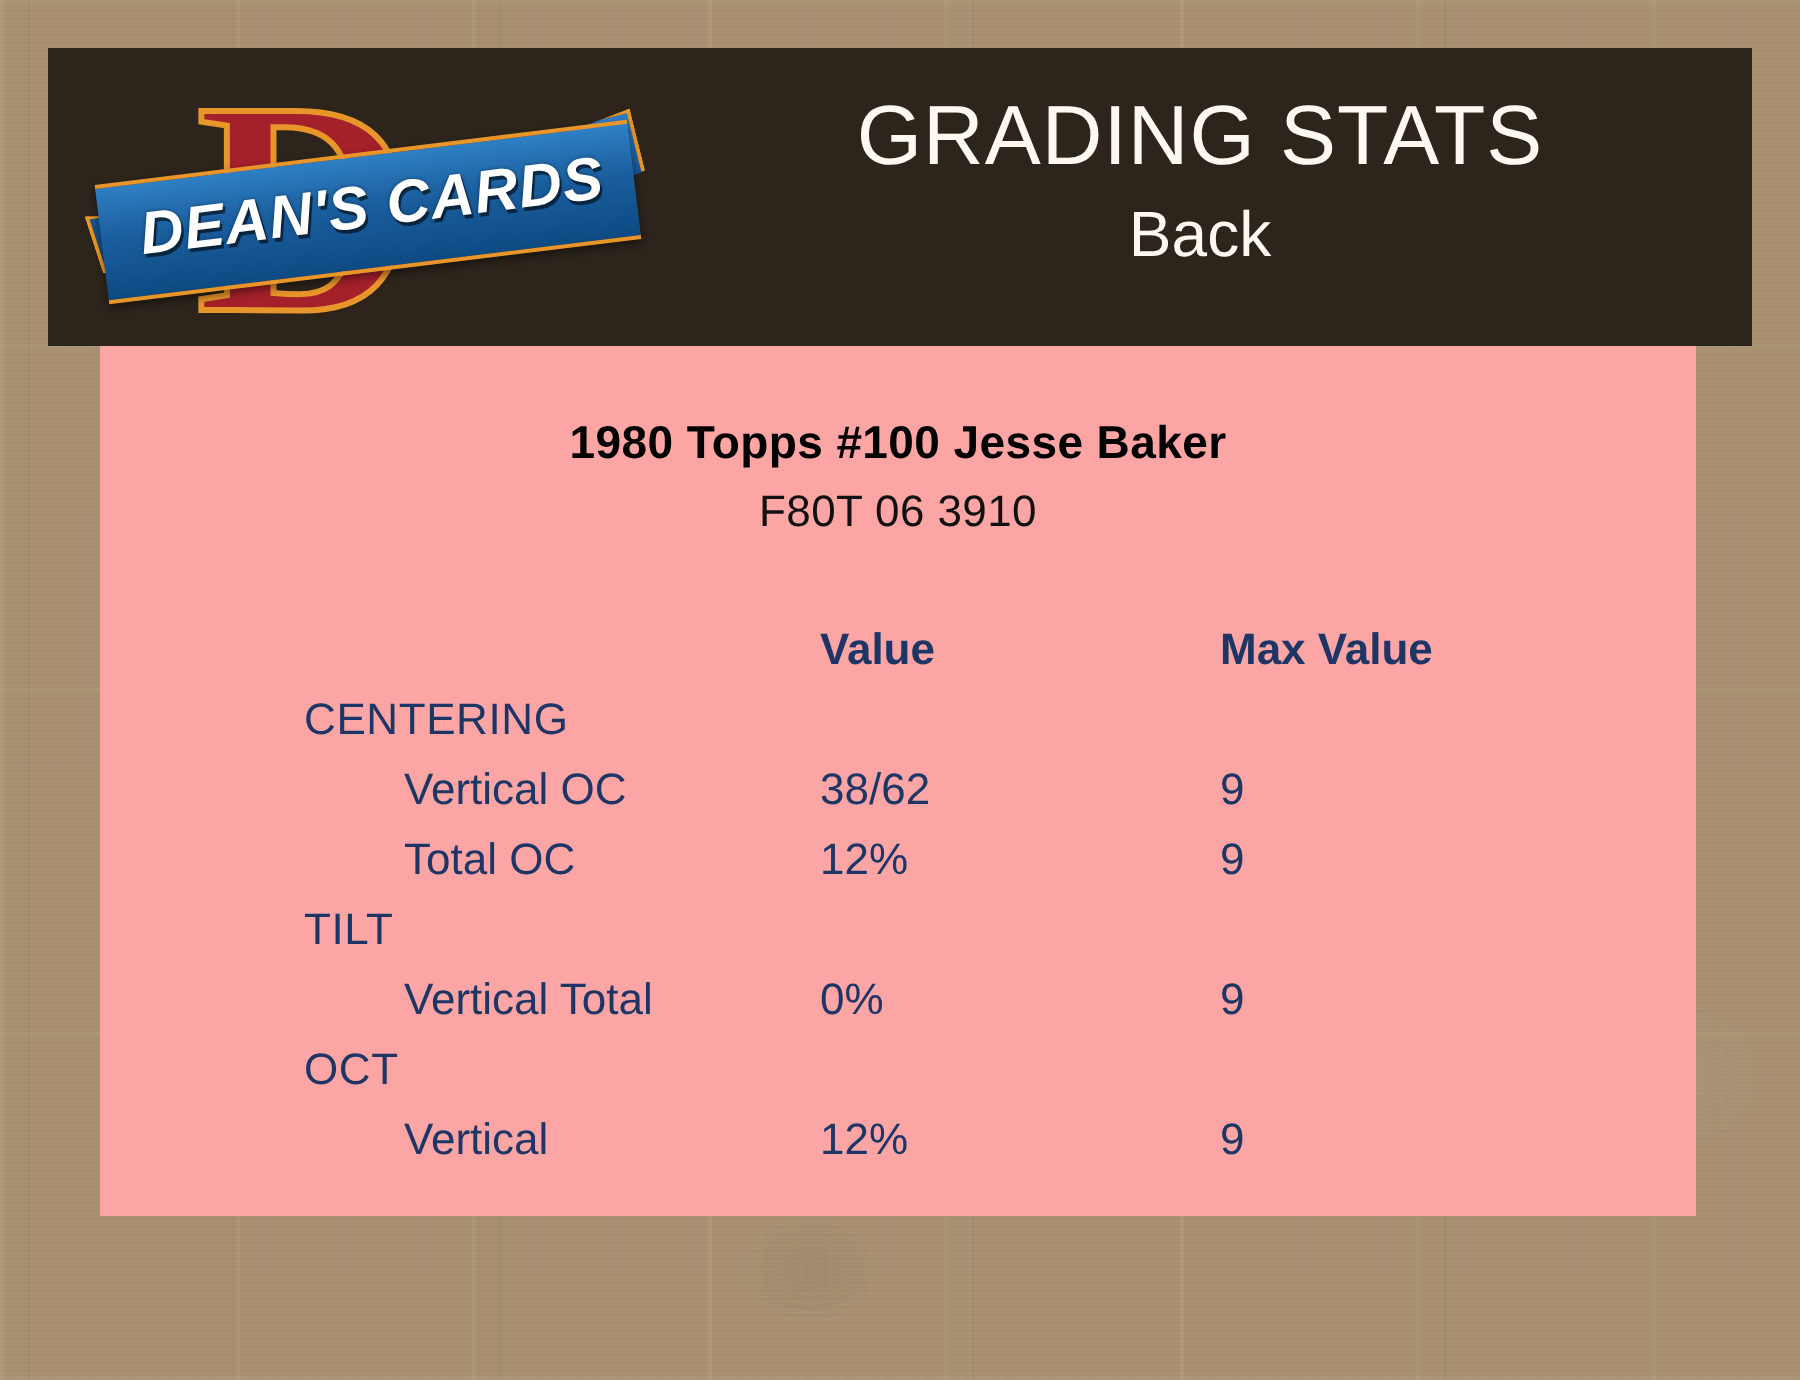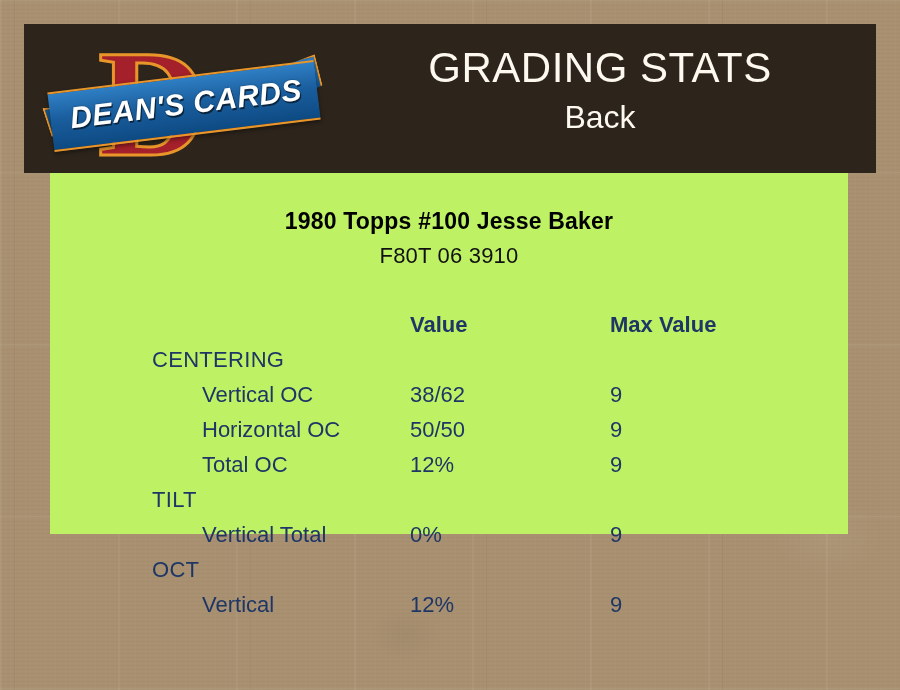--- a/index.html
+++ b/index.html
@@ -171,22 +171,22 @@
     font-weight: normal;
     margin-top: 4px;
   }
 
   
   #content-panel {
     position: absolute;
     left: 50px;
     top: 173px;
     width: 798px;
-    height: 361px;
-    background: #bef264;
+    height: 435px;
+    background: #fca5a5;
     z-index: 3;
   }
 
   #card-title {
     margin: 0;
     padding-top: 35px;
     text-align: center;
     font-size: 23px;
     font-weight: bold;
     color: #000000;
@@ -294,25 +294,20 @@
             <td>CENTERING</td>
             <td></td>
             <td></td>
           </tr>
           <tr class="stat-row">
             <td class="stat-label">Vertical OC</td>
             <td class="stat-value">38/62</td>
             <td class="stat-grade">9</td>
           </tr>
           <tr class="stat-row">
-            <td class="stat-label">Horizontal OC</td>
-            <td class="stat-value">50/50</td>
-            <td class="stat-grade">9</td>
-          </tr>
-          <tr class="stat-row">
             <td class="stat-label">Total OC</td>
             <td class="stat-value">12%</td>
             <td class="stat-grade">9</td>
           </tr>
           <tr class="section-head">
             <td>TILT</td>
             <td></td>
             <td></td>
           </tr>
           <tr class="stat-row">

